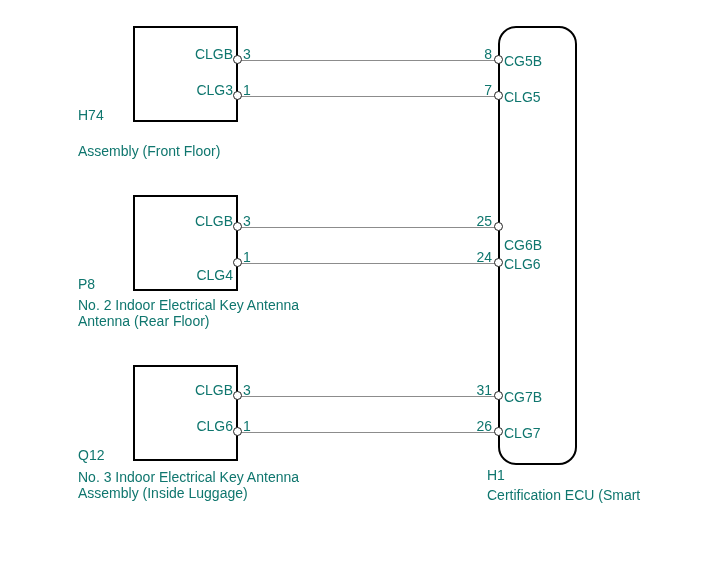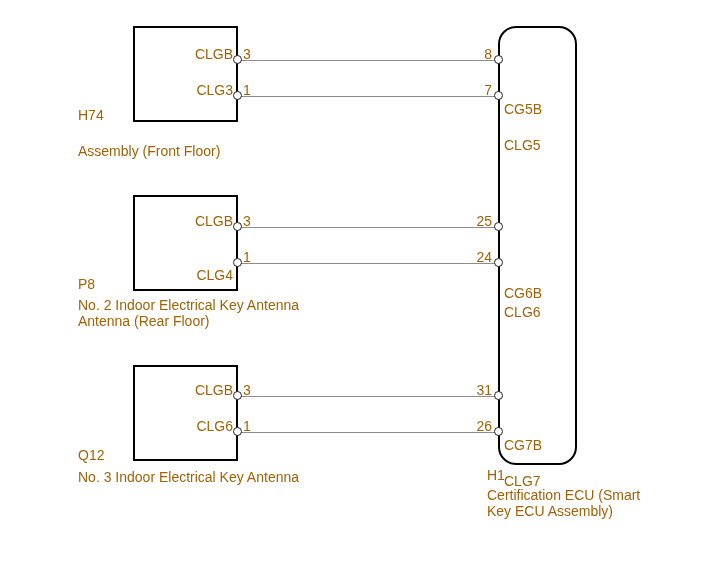--- a/index.html
+++ b/index.html
@@ -1,30 +1,30 @@
 <!DOCTYPE html>
 <html><head>
 <meta charset="utf-8">
 <style>
   html,body{margin:0;padding:0;background:#ffffff;}
   .canvas{position:relative;width:713px;height:581px;background:#ffffff;overflow:hidden;
           font-family:"Liberation Sans",sans-serif;}
   .abs{position:absolute;}
-  .txt{font-size:14px;line-height:16px;color:#a16207;white-space:nowrap;z-index:3;}
+  .txt{font-size:14px;line-height:16px;color:#0f766e;white-space:nowrap;z-index:3;}
   .box{left:133px;width:105px;height:96px;border:2px solid #000;background:#fff;
        box-sizing:border-box;z-index:0;}
   .ecu{left:498px;top:26px;width:79px;height:439px;border:2px solid #000;border-radius:18px;
        background:#fff;box-sizing:border-box;z-index:0;}
   .wire{left:238px;width:260px;height:1px;background:#8c8c8c;z-index:1;}
   .dot{width:9px;height:9px;border:1.5px solid #222;border-radius:50%;background:#fff;
        box-sizing:border-box;z-index:2;}
   .term{left:133px;width:100px;text-align:right;}
   .pinnum-l{left:243px;}
   .ecu-num{left:442px;width:50px;text-align:right;}
-  .ecu-term{left:504px;margin-top:48px;}
+  .ecu-term{left:504px;}
   .code{left:78px;}
   .desc{left:78px;}
 </style>
 </head>
 <body>
 
 <div class="canvas">
 
   <div class="abs wire" style="top:60px"></div>
   <div class="abs wire" style="top:96px"></div>
@@ -56,20 +56,21 @@
 
   <div class="abs box" style="top:365px"></div>
   <div class="abs txt term" style="top:382px">CLGB</div>
   <div class="abs txt pinnum-l" style="top:382px">3</div>
   <div class="abs txt term" style="top:418px">CLG6</div>
   <div class="abs txt pinnum-l" style="top:418px">1</div>
   <div class="abs dot" style="left:233px;top:391px"></div>
   <div class="abs dot" style="left:233px;top:427px"></div>
   <div class="abs txt code" style="top:447px">Q12</div>
   <div class="abs txt desc" style="top:469px">No. 3 Indoor Electrical Key Antenna</div>
+  <div class="abs txt desc" style="top:485px">Assembly (Inside Luggage)</div>
 
   <div class="abs ecu"></div>
 
   <div class="abs txt ecu-num" style="top:46px">8</div>
   <div class="abs txt ecu-term" style="top:53px">CG5B</div>
   <div class="abs txt ecu-num" style="top:82px">7</div>
   <div class="abs txt ecu-term" style="top:89px">CLG5</div>
   <div class="abs txt ecu-num" style="top:213px">25</div>
   <div class="abs txt ecu-term" style="top:237px">CG6B</div>
   <div class="abs txt ecu-num" style="top:249px">24</div>
@@ -81,15 +82,14 @@
 
   <div class="abs dot" style="left:494px;top:55px"></div>
   <div class="abs dot" style="left:494px;top:91px"></div>
   <div class="abs dot" style="left:494px;top:222px"></div>
   <div class="abs dot" style="left:494px;top:258px"></div>
   <div class="abs dot" style="left:494px;top:391px"></div>
   <div class="abs dot" style="left:494px;top:427px"></div>
 
   <div class="abs txt" style="left:487px;top:467px">H1</div>
   <div class="abs txt" style="left:487px;top:487px">Certification ECU (Smart</div>
-  <div class="abs txt" style="left:487px;top:503px">Key ECU Assembly)</div>
 
 </div>
 
 </body></html>

